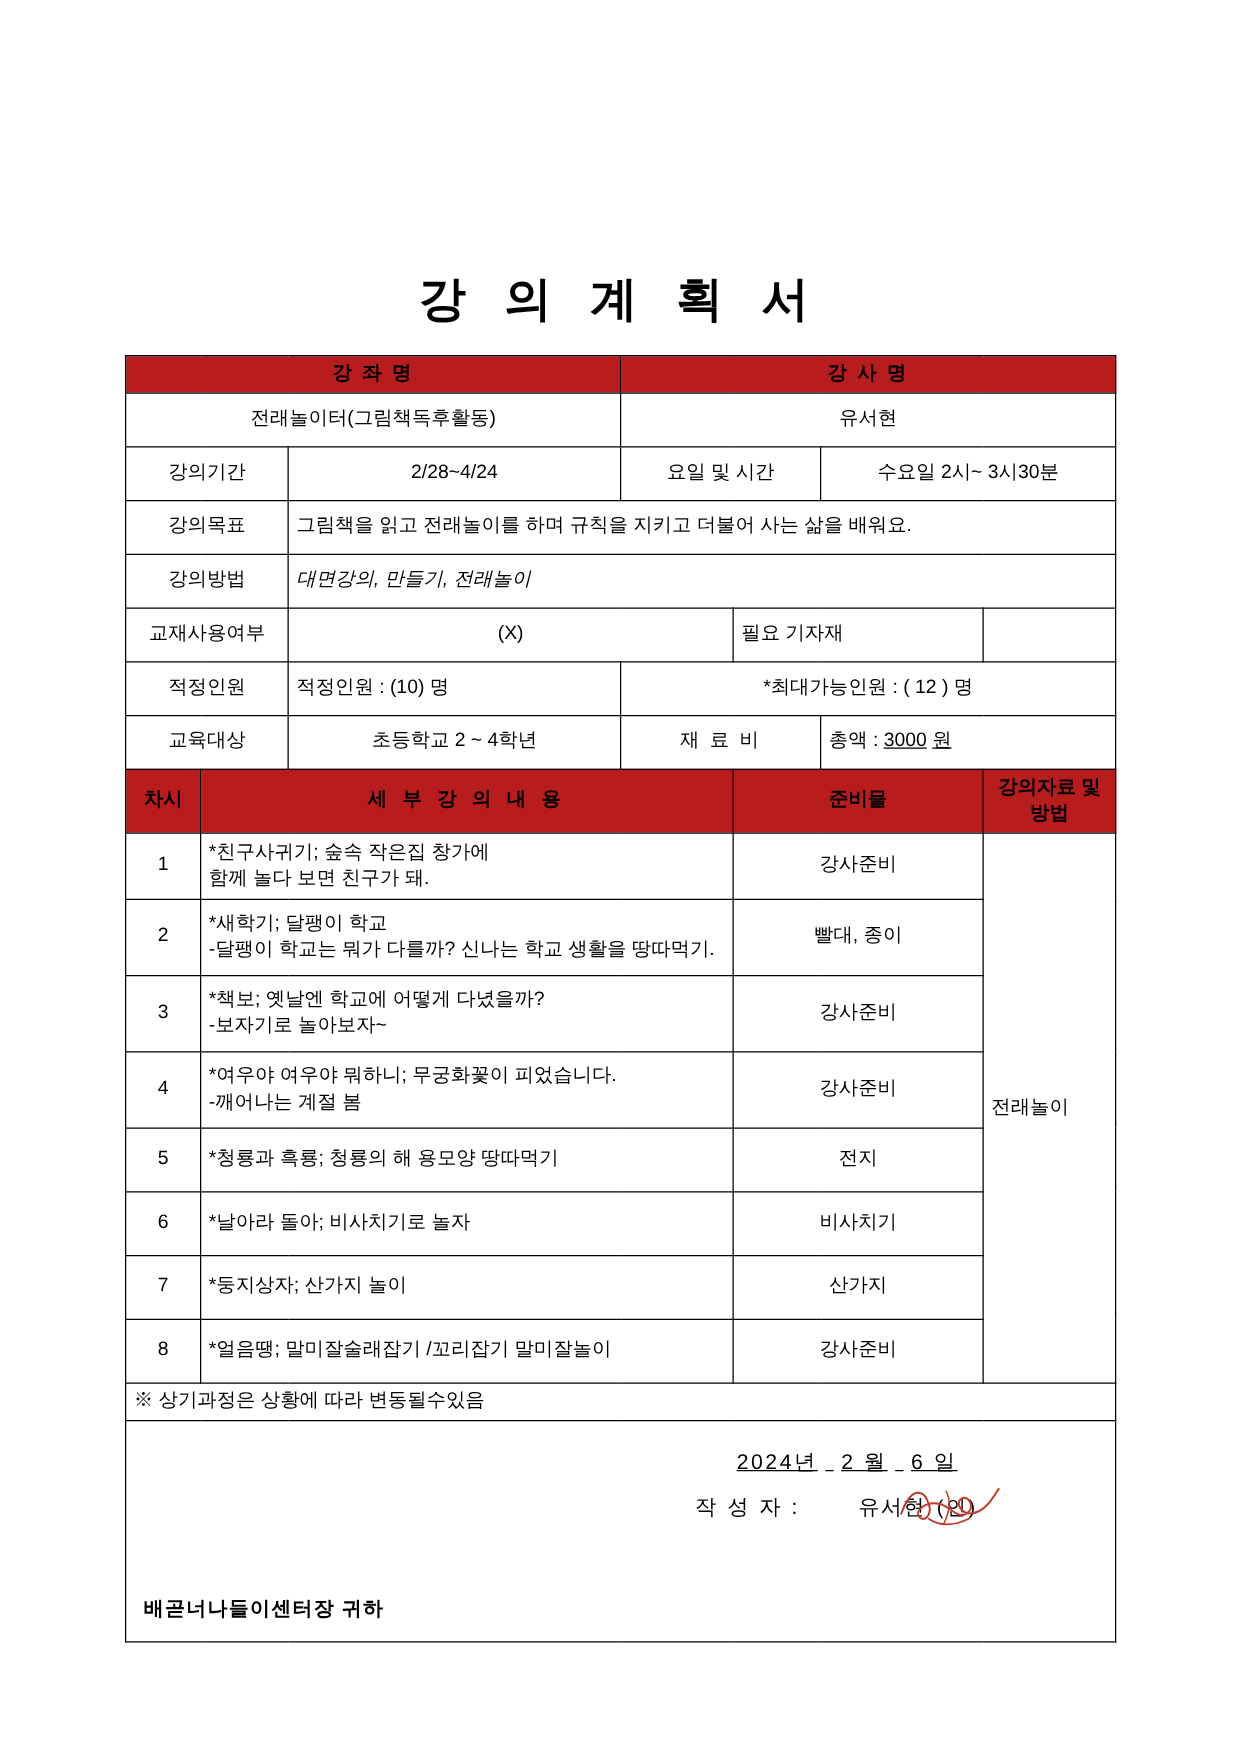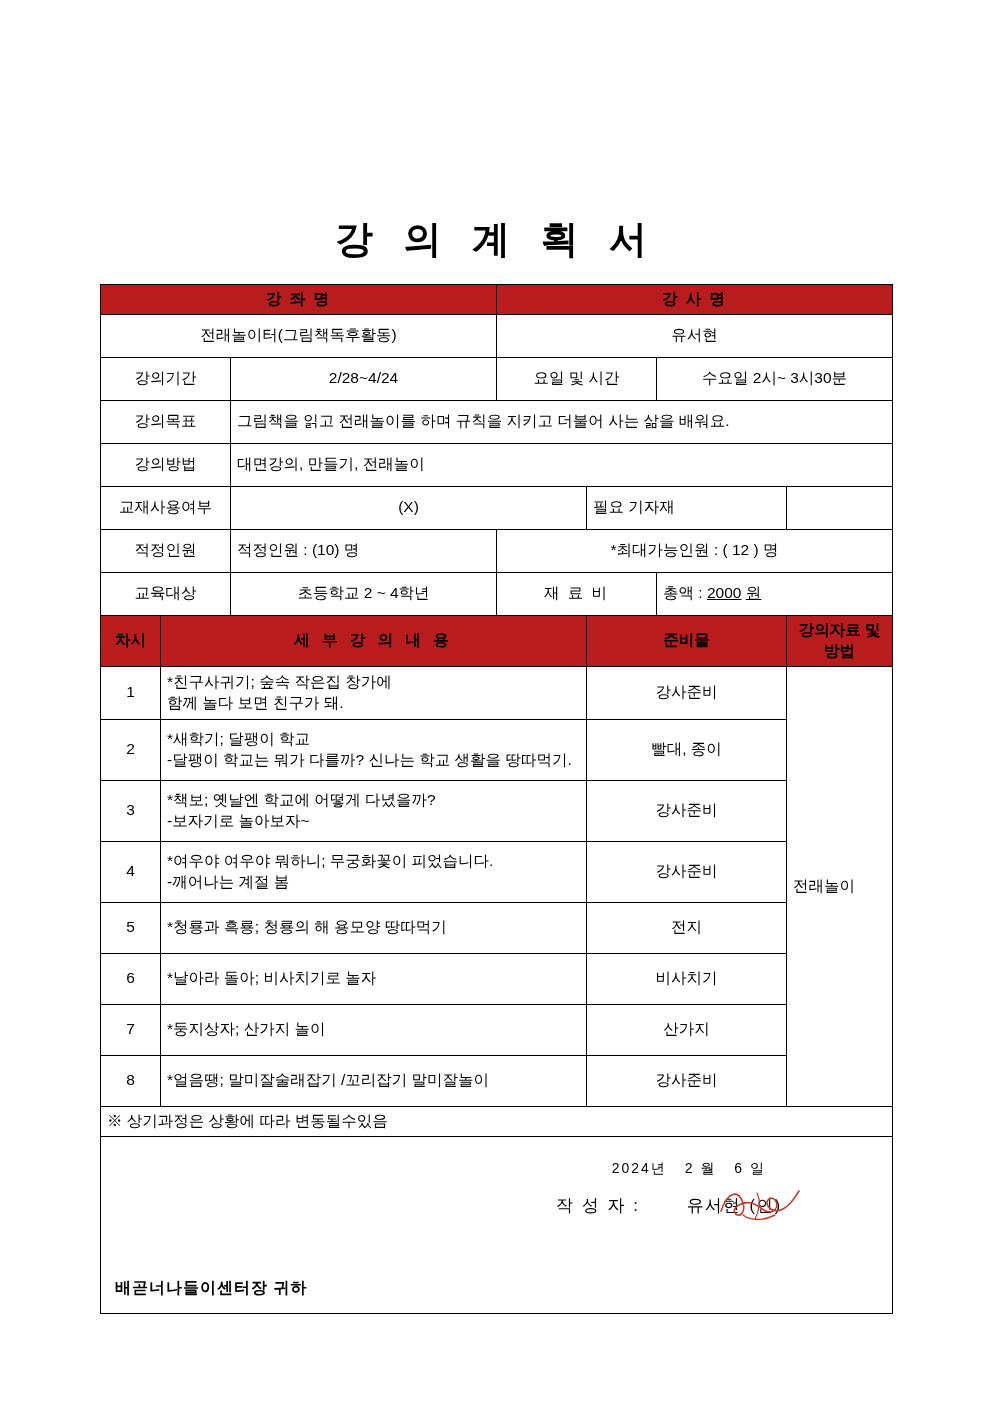--- a/index.html
+++ b/index.html
@@ -48,21 +48,21 @@
   }
   .shade {
     background: #b91c1c;
   }
   .c { text-align: center; }
   .l { text-align: left; margin-top: 28px; }
   .b { font-weight: bold; }
   .sp { letter-spacing: 4px; }
   .sp2 { letter-spacing: 2px; }
   .hdr-lg { font-size: 16px; font-weight: bold; }
-  .small { font-size: 13.5px; }
+  .small { font-size: 13.5px; font-style: italic; }
   .tall { height: 34px; }
   .label { text-align: center; font-size: 15.5px; margin-top: 28px; }
   .goal { font-size: 16px; }
   .mat-amt { text-decoration: underline; }
   .session-no { text-align: center; font-size: 15px; }
   .detail { font-size: 13.5px; line-height: 1.5; text-align: left; padding-left: 8px; }
   .prep { text-align: center; font-size: 13.5px; }
   .method-cell { text-align: left; font-size: 14px; vertical-align: middle; }
   .note-row td {
     font-size: 15px;
@@ -73,23 +73,24 @@
   .footer-cell {
     border: 1px solid #000 !important;
     height: 176px;
     position: relative;
     padding: 0 !important;
   }
   .date-line {
     position: absolute;
     right: 120px;
     top: 22px;
-    font-size: 14px;
+    font-size: 17px;
     letter-spacing: 2px;
     white-space: nowrap;
+    text-decoration: underline;
   }
   .date-line span { margin: 0 6px; }
   .writer-line {
     position: absolute;
     right: 110px;
     top: 58px;
     font-size: 17px;
     letter-spacing: 2px;
     white-space: nowrap;
   }
@@ -178,21 +179,21 @@
       <td class="l tall">적정인원 :  (10) 명</td>
       <td class="c tall" colspan="4">*최대가능인원 :      ( 12 ) 명</td>
     </tr>
 
     <tr>
       <td class="label tall" colspan="2">교육대상</td>
       <td class="c tall">초등학교 2 ~ 4학년</td>
       <td class="c tall sp2" colspan="2">재 료 비</td>
       <td class="l tall" colspan="2">
         <span>총액 :</span>
-        <span class="mat-amt">2000</span>
+        <span class="mat-amt">3000</span>
         <span class="mat-amt">원</span>
       </td>
     </tr>
 
     <tr>
       <td class="shade c b">차시</td>
       <td class="shade c b sp" colspan="3">세 부 강 의 내 용</td>
       <td class="shade c b" colspan="2">준비물</td>
       <td class="shade c b">강의자료 및 방법</td>
     </tr>

